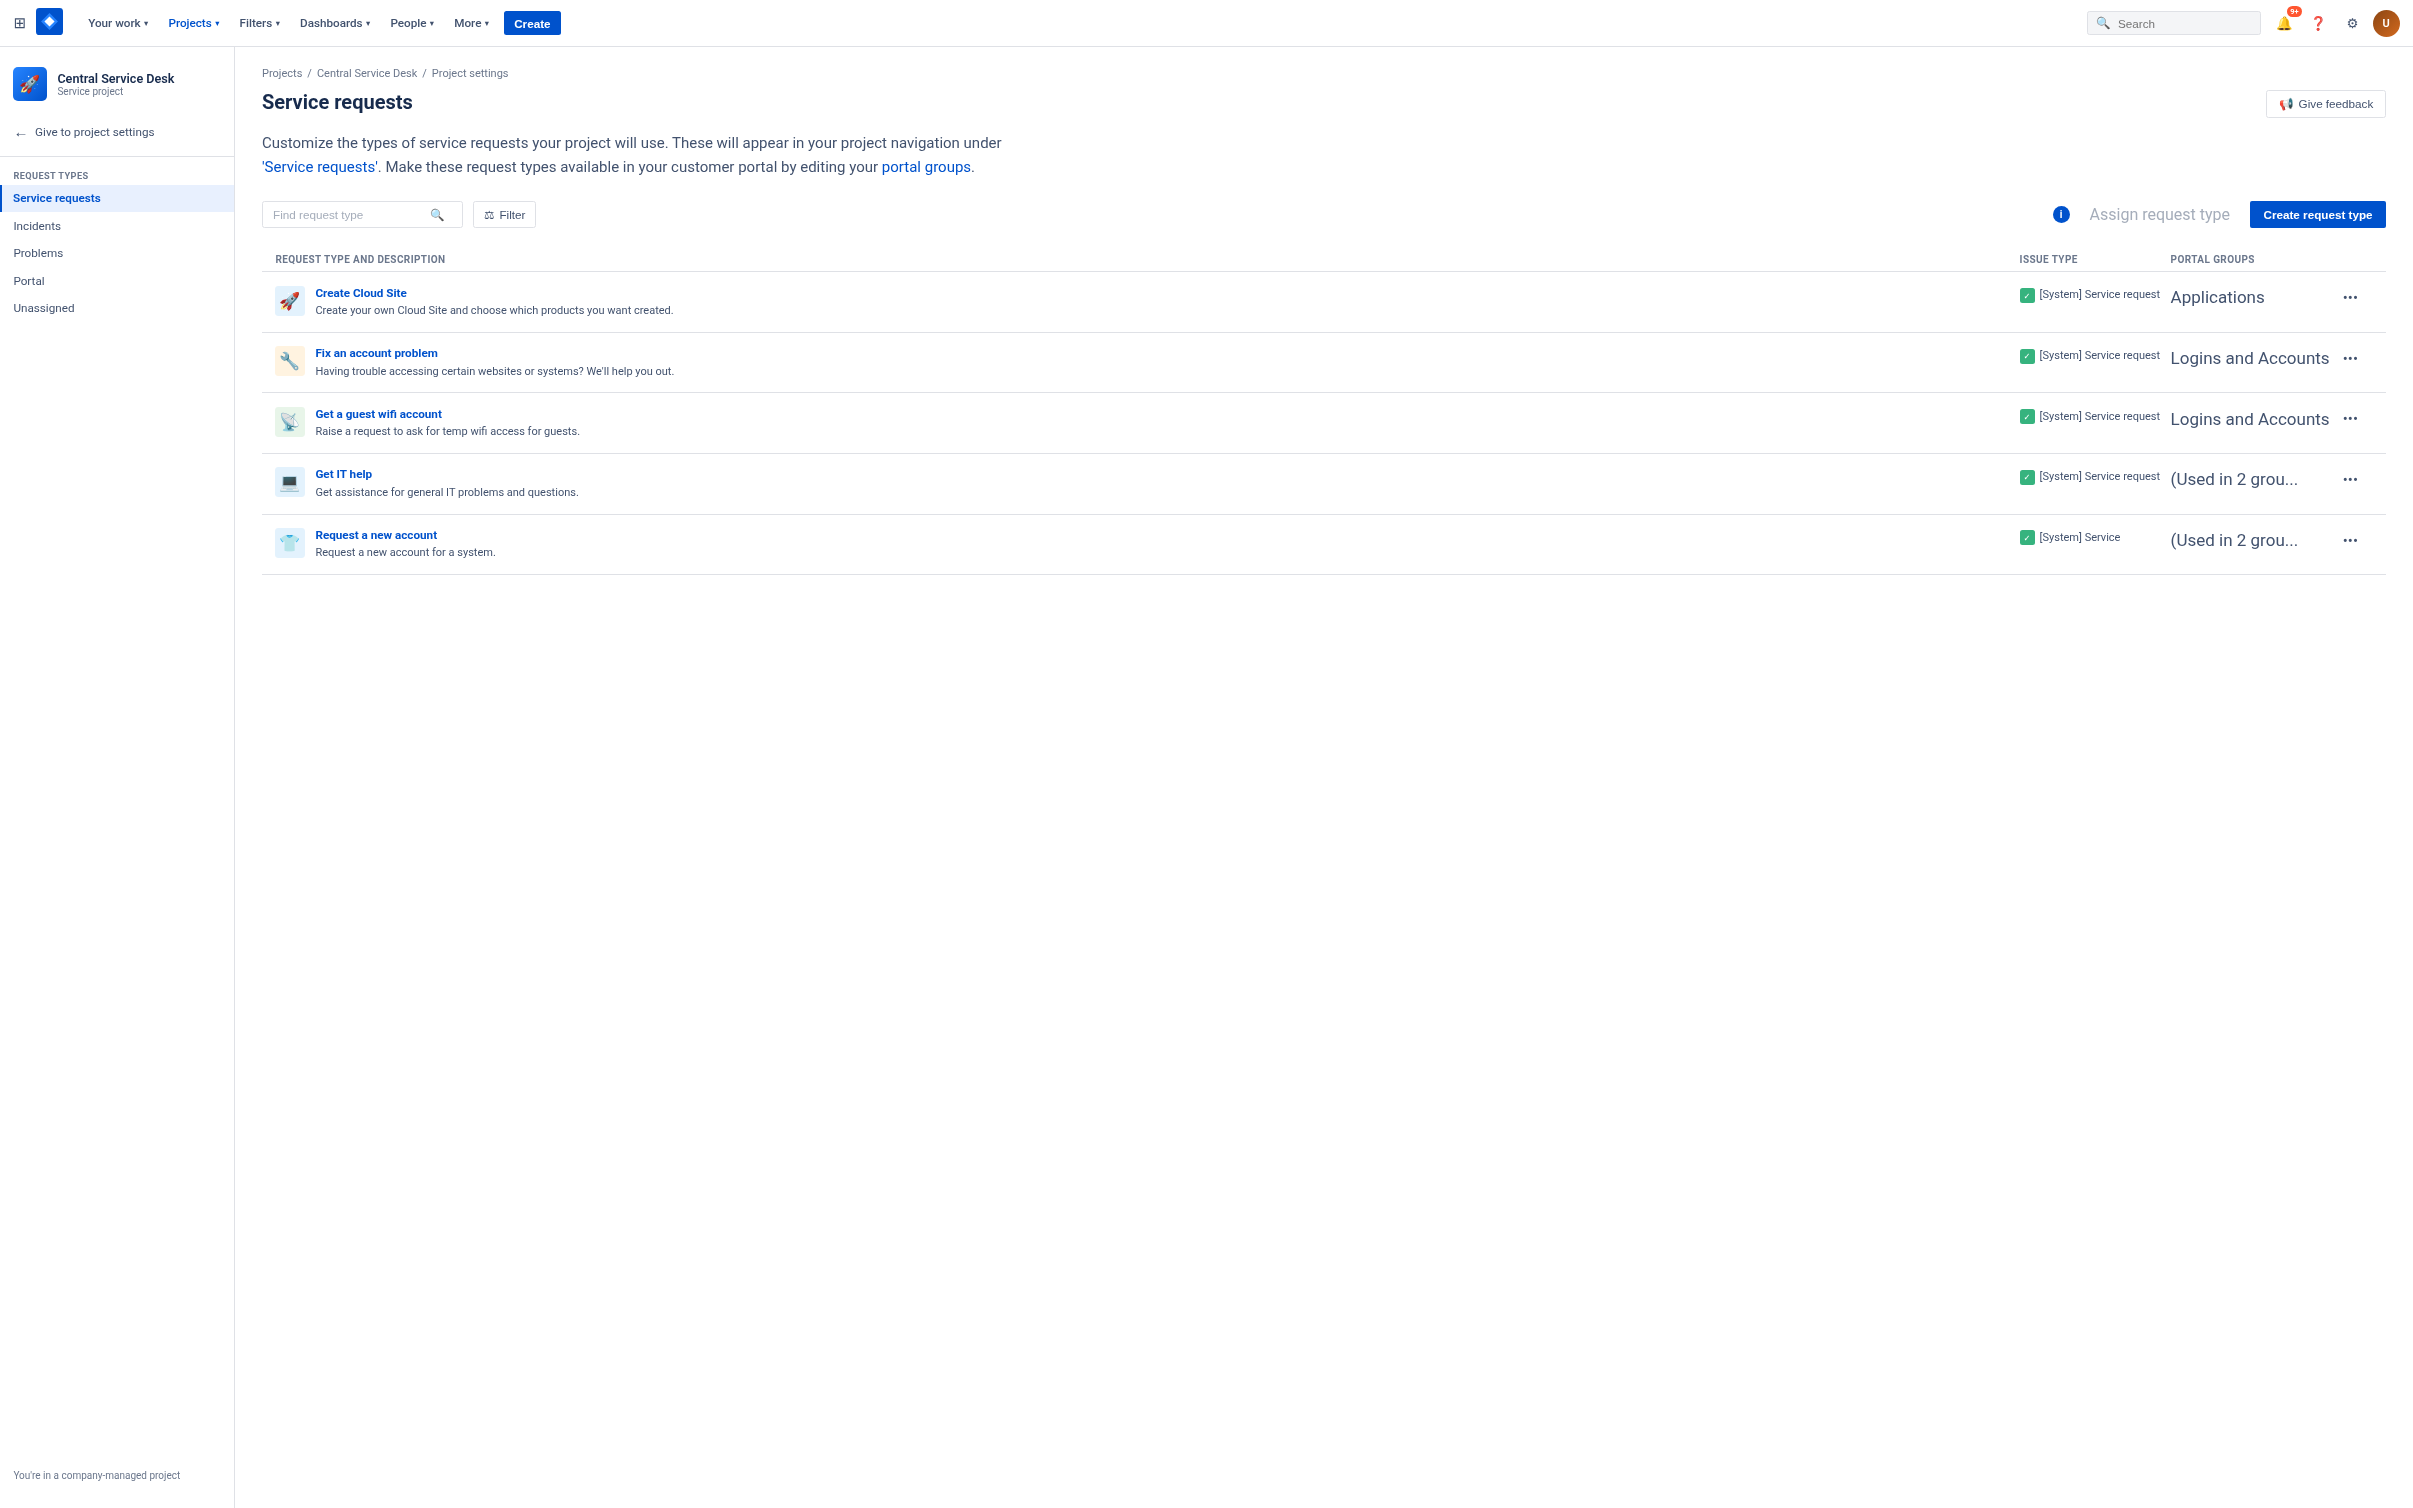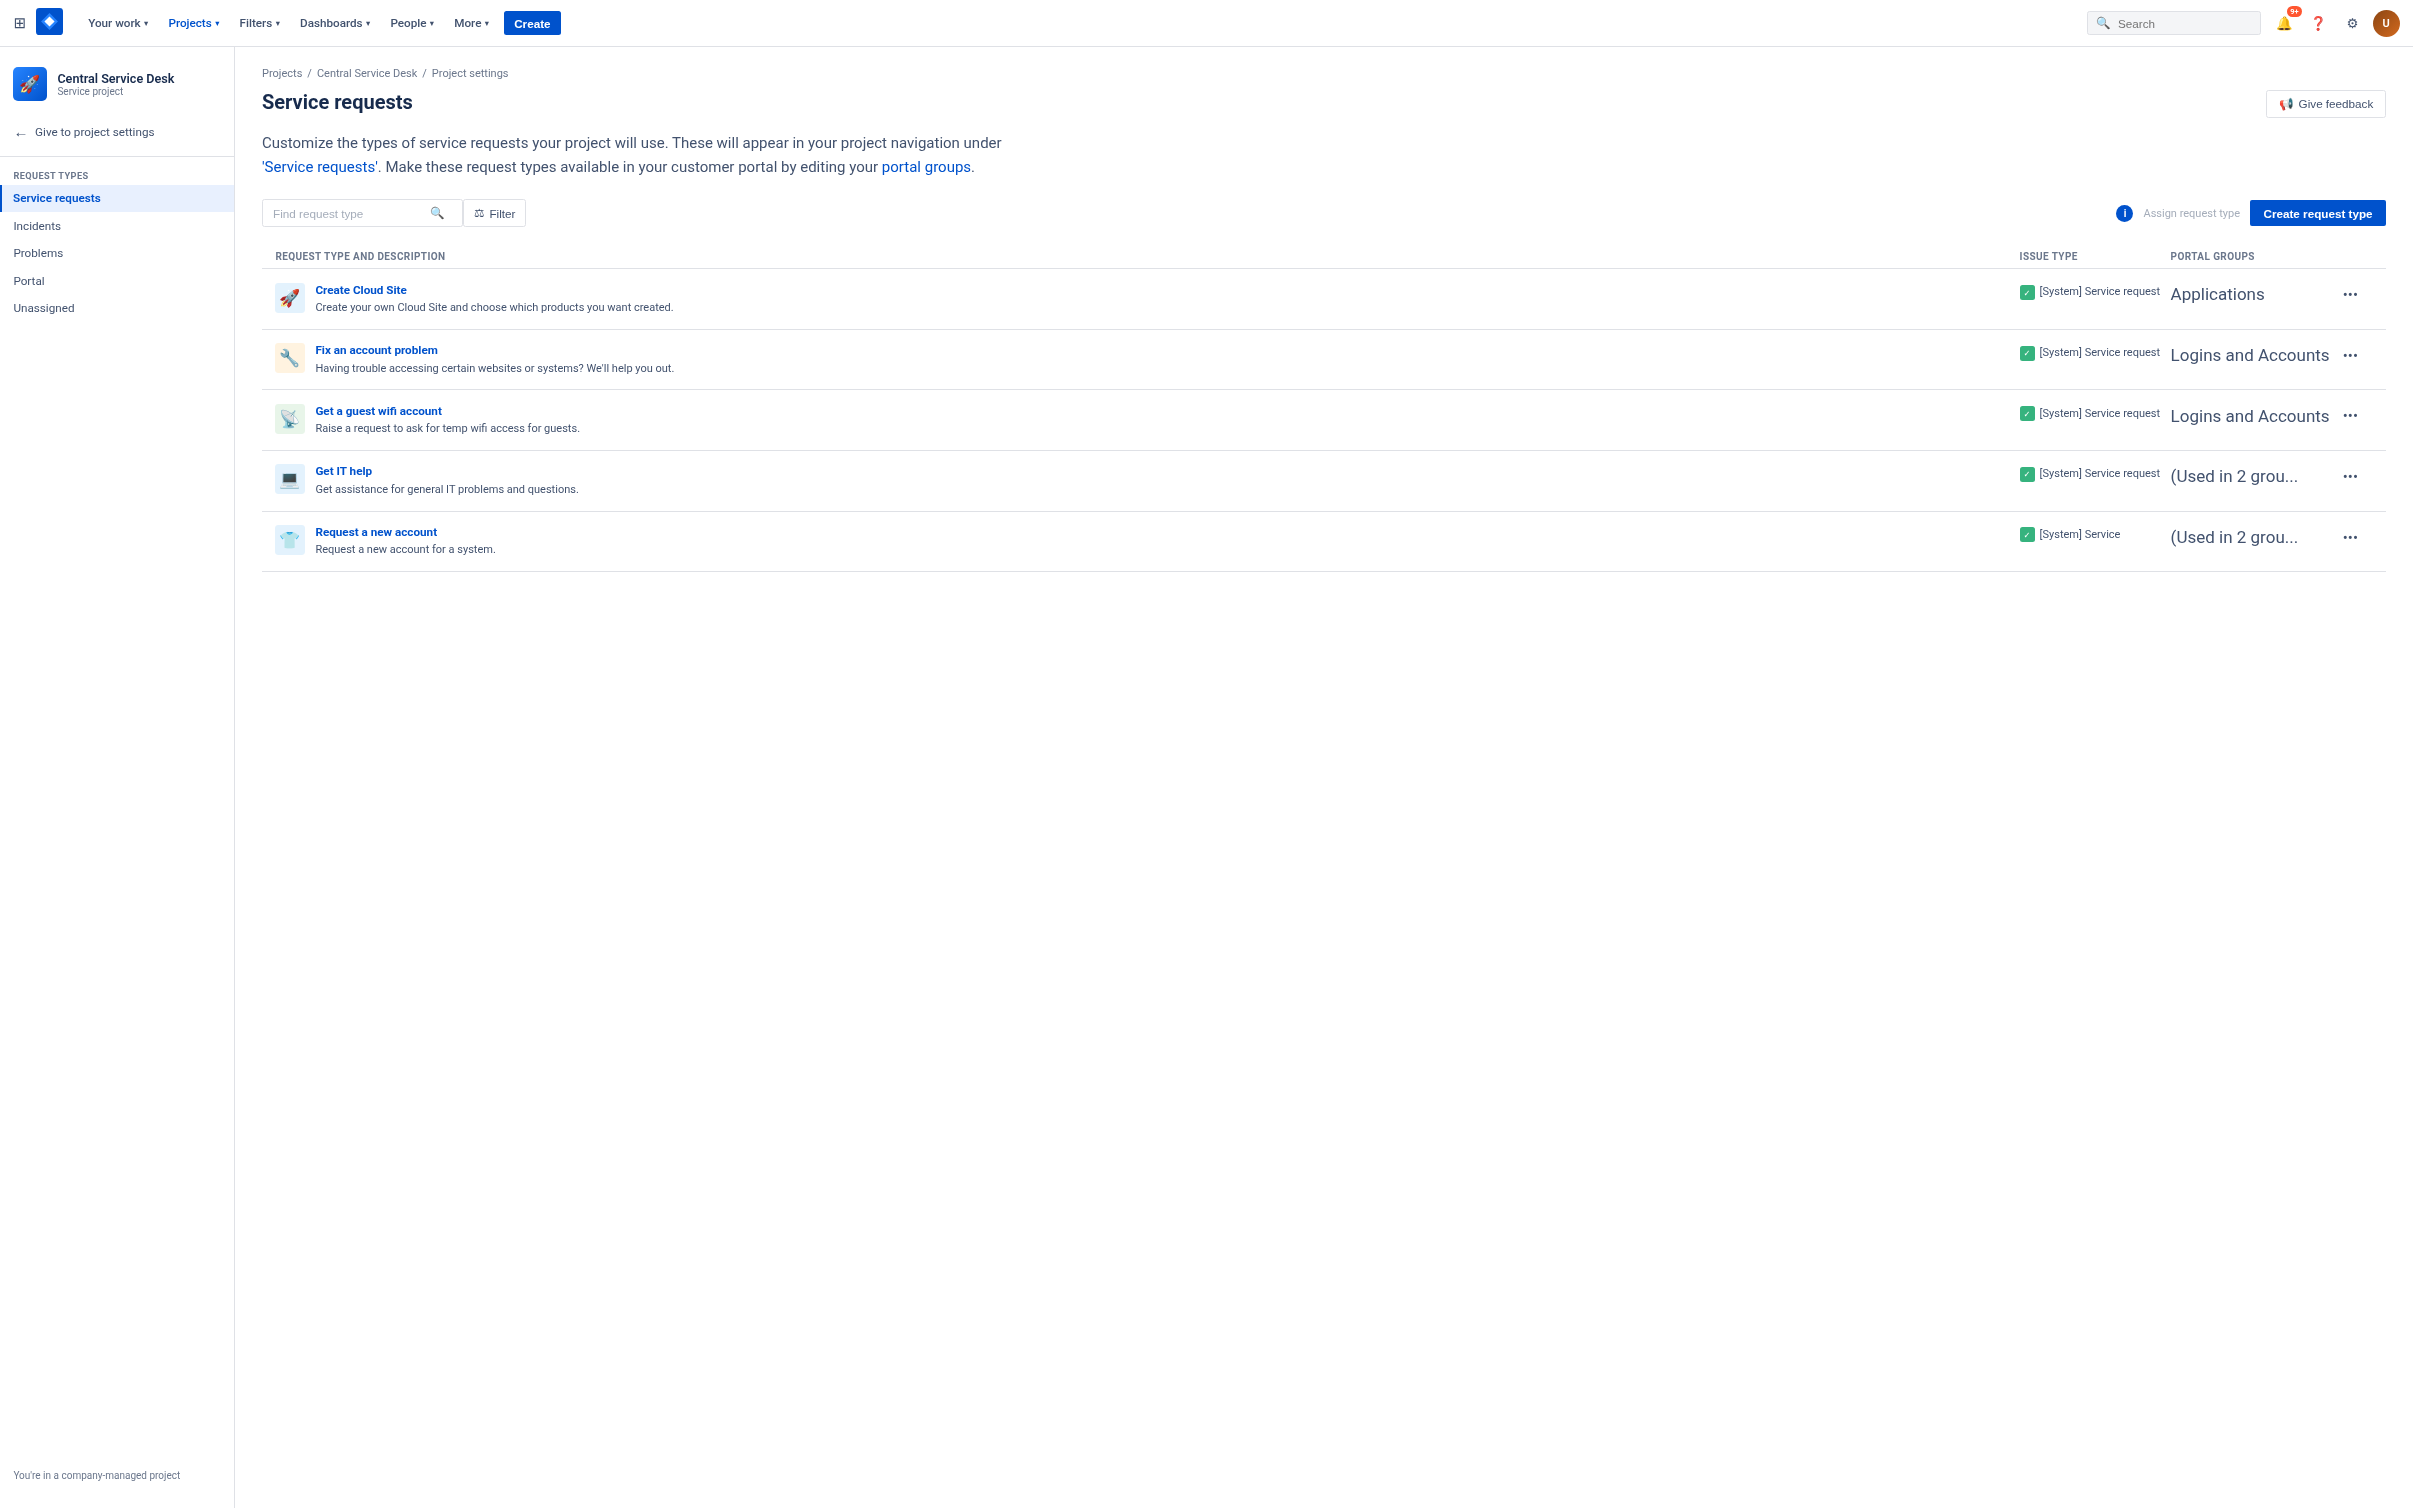--- a/index.html
+++ b/index.html
@@ -129,21 +129,21 @@
 
     
     .page-desc {
       font-size: 15px; color: #42526E; margin-bottom: 20px; line-height: 1.6;
       max-width: 754px;
     }
     .page-desc a { color: #0052CC; text-decoration: none; }
 
     
     .toolbar {
-      display: flex; align-items: center; gap: 0;
+      display: flex; align-items: center; gap: 10px;
       margin-bottom: 17px;
     }
     .search-box {
       display: flex; align-items: center;
       border: 0.8px solid #DFE1E6; border-radius: 2.5px;
       padding: 5.9px 10px; background: #fff; gap: 6.7px;
       min-width: 201px;
     }
     .search-box input {
       border: none; outline: none; font-size: 11.7px; color: #172B4D;
@@ -152,21 +152,21 @@
     .search-box input::placeholder { color: #A5ADBA; }
     .filter-btn {
       display: flex; align-items: center; gap: 5px;
       border: 0.8px solid #DFE1E6; border-radius: 2.5px;
       padding: 5.9px 10px; cursor: pointer; font-size: 11.7px;
       color: #42526E; background: #fff;
     }
     .toolbar-spacer { flex: 1; }
     .assign-btn {
       display: flex; align-items: flex-end; gap: 5px;
-      font-size: 11px; color: #A5ADBA; cursor: pointer;
+      font-size: 16px; color: #A5ADBA; cursor: pointer;
       padding: 5.9px 10px;
     }
     .info-icon {
       width: 17px; height: 17px; border-radius: 50%;
       background: #0052CC; color: white; display: flex;
       align-items: center; justify-content: center; font-size: 10px;
       font-weight: 700; flex-shrink: 0;
     }
     .create-btn {
       background: #0052CC; color: #fff; border: none; border-radius: 2px;

